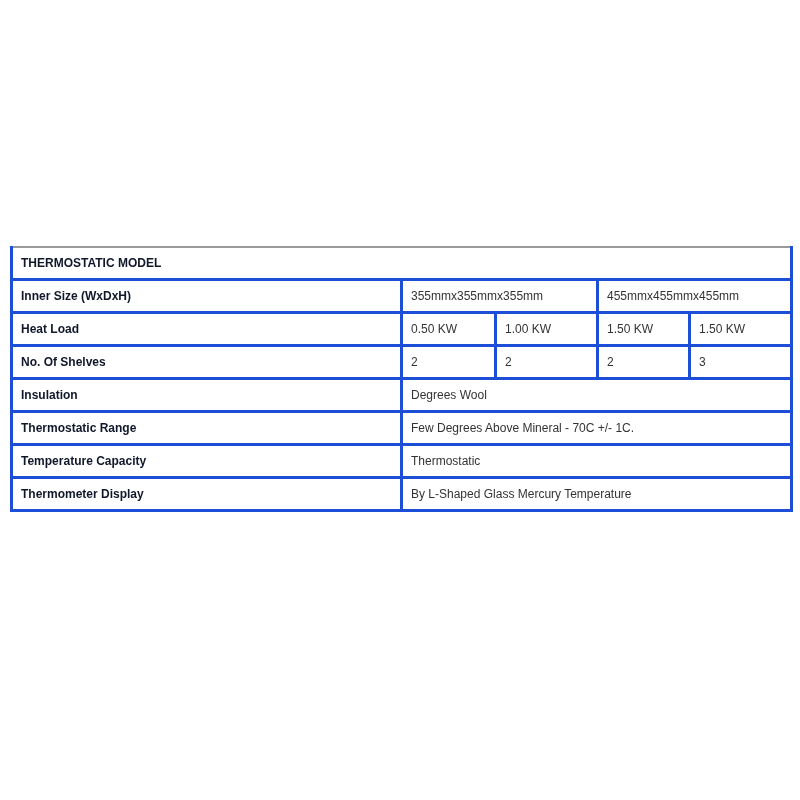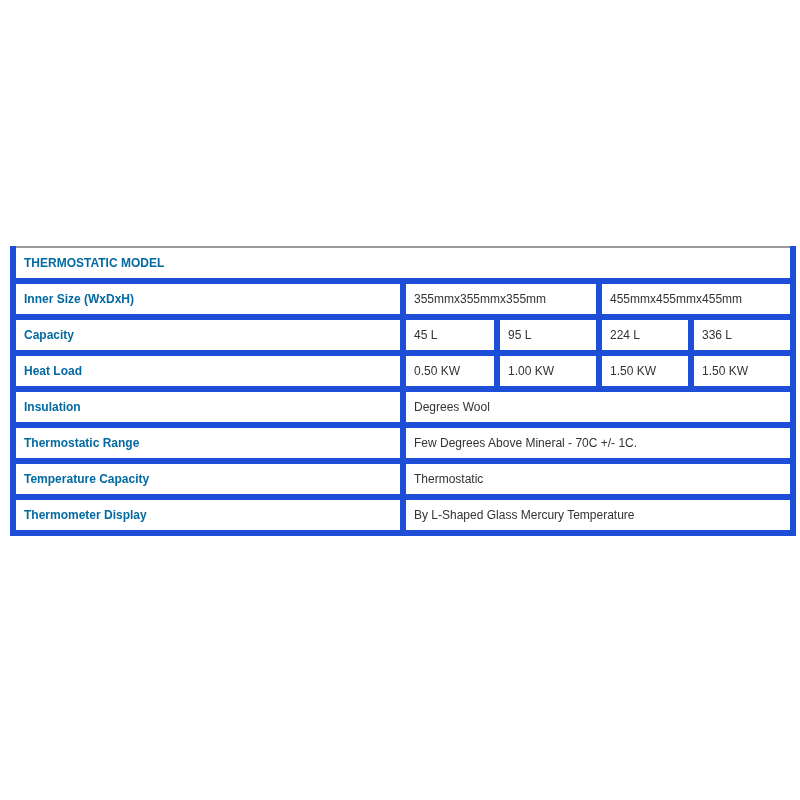--- a/index.html
+++ b/index.html
@@ -3,26 +3,26 @@
 <meta charset="utf-8">
 <style>
   html, body { margin: 0; padding: 0; background: #ffffff; }
   body { width: 800px; height: 800px; position: relative; font-family: "Liberation Sans", "DejaVu Sans", sans-serif; }
   table.spec {
     position: absolute; left: 10px; top: 246px; width: 780px;
     border-collapse: collapse; table-layout: fixed;
     font-size: 12px; color: #333333;
   }
   table.spec td {
-    border: 6px solid #1d4ed8;
+    border: 3px solid #1d4ed8;
     height: 30px; padding: 0 8px; vertical-align: middle;
     white-space: nowrap; overflow: hidden;
   }
   table.spec tr:first-child td { border-top: 2px solid #9a9a9a; }
-  td.label { font-weight: bold; color: #0369a1; }
+  td.label { font-weight: bold; color: #0f172a; }
   col.c0 { width: 390px; }
   col.c1 { width: 94px; }
   col.c2 { width: 102px; }
   col.c3 { width: 92px; }
   col.c4 { width: 102px; }
 </style>
 </head>
 <body>
 
 <table class="spec">
@@ -36,32 +36,32 @@
   <tbody>
       <tr>
     <td colspan="5" class="label">THERMOSTATIC MODEL</td>
   </tr>
   <tr>
     <td class="label">Inner Size (WxDxH)</td>
     <td colspan="2">355mmx355mmx355mm</td>
     <td colspan="2">455mmx455mmx455mm</td>
   </tr>
   <tr>
-    <td class="label">Capacity</td>
-    <td>45 L</td>
-    <td>95 L</td>
-    <td>224 L</td>
-    <td>336 L</td>
-  </tr>
-  <tr>
     <td class="label">Heat Load</td>
     <td>0.50 KW</td>
     <td>1.00 KW</td>
     <td>1.50 KW</td>
     <td>1.50 KW</td>
+  </tr>
+  <tr>
+    <td class="label">No. Of Shelves</td>
+    <td>2</td>
+    <td>2</td>
+    <td>2</td>
+    <td>3</td>
   </tr>
   <tr>
     <td class="label">Insulation</td>
     <td colspan="4">Degrees Wool</td>
   </tr>
   <tr>
     <td class="label">Thermostatic Range</td>
     <td colspan="4">Few Degrees Above Mineral - 70C +/- 1C.</td>
   </tr>
   <tr>

